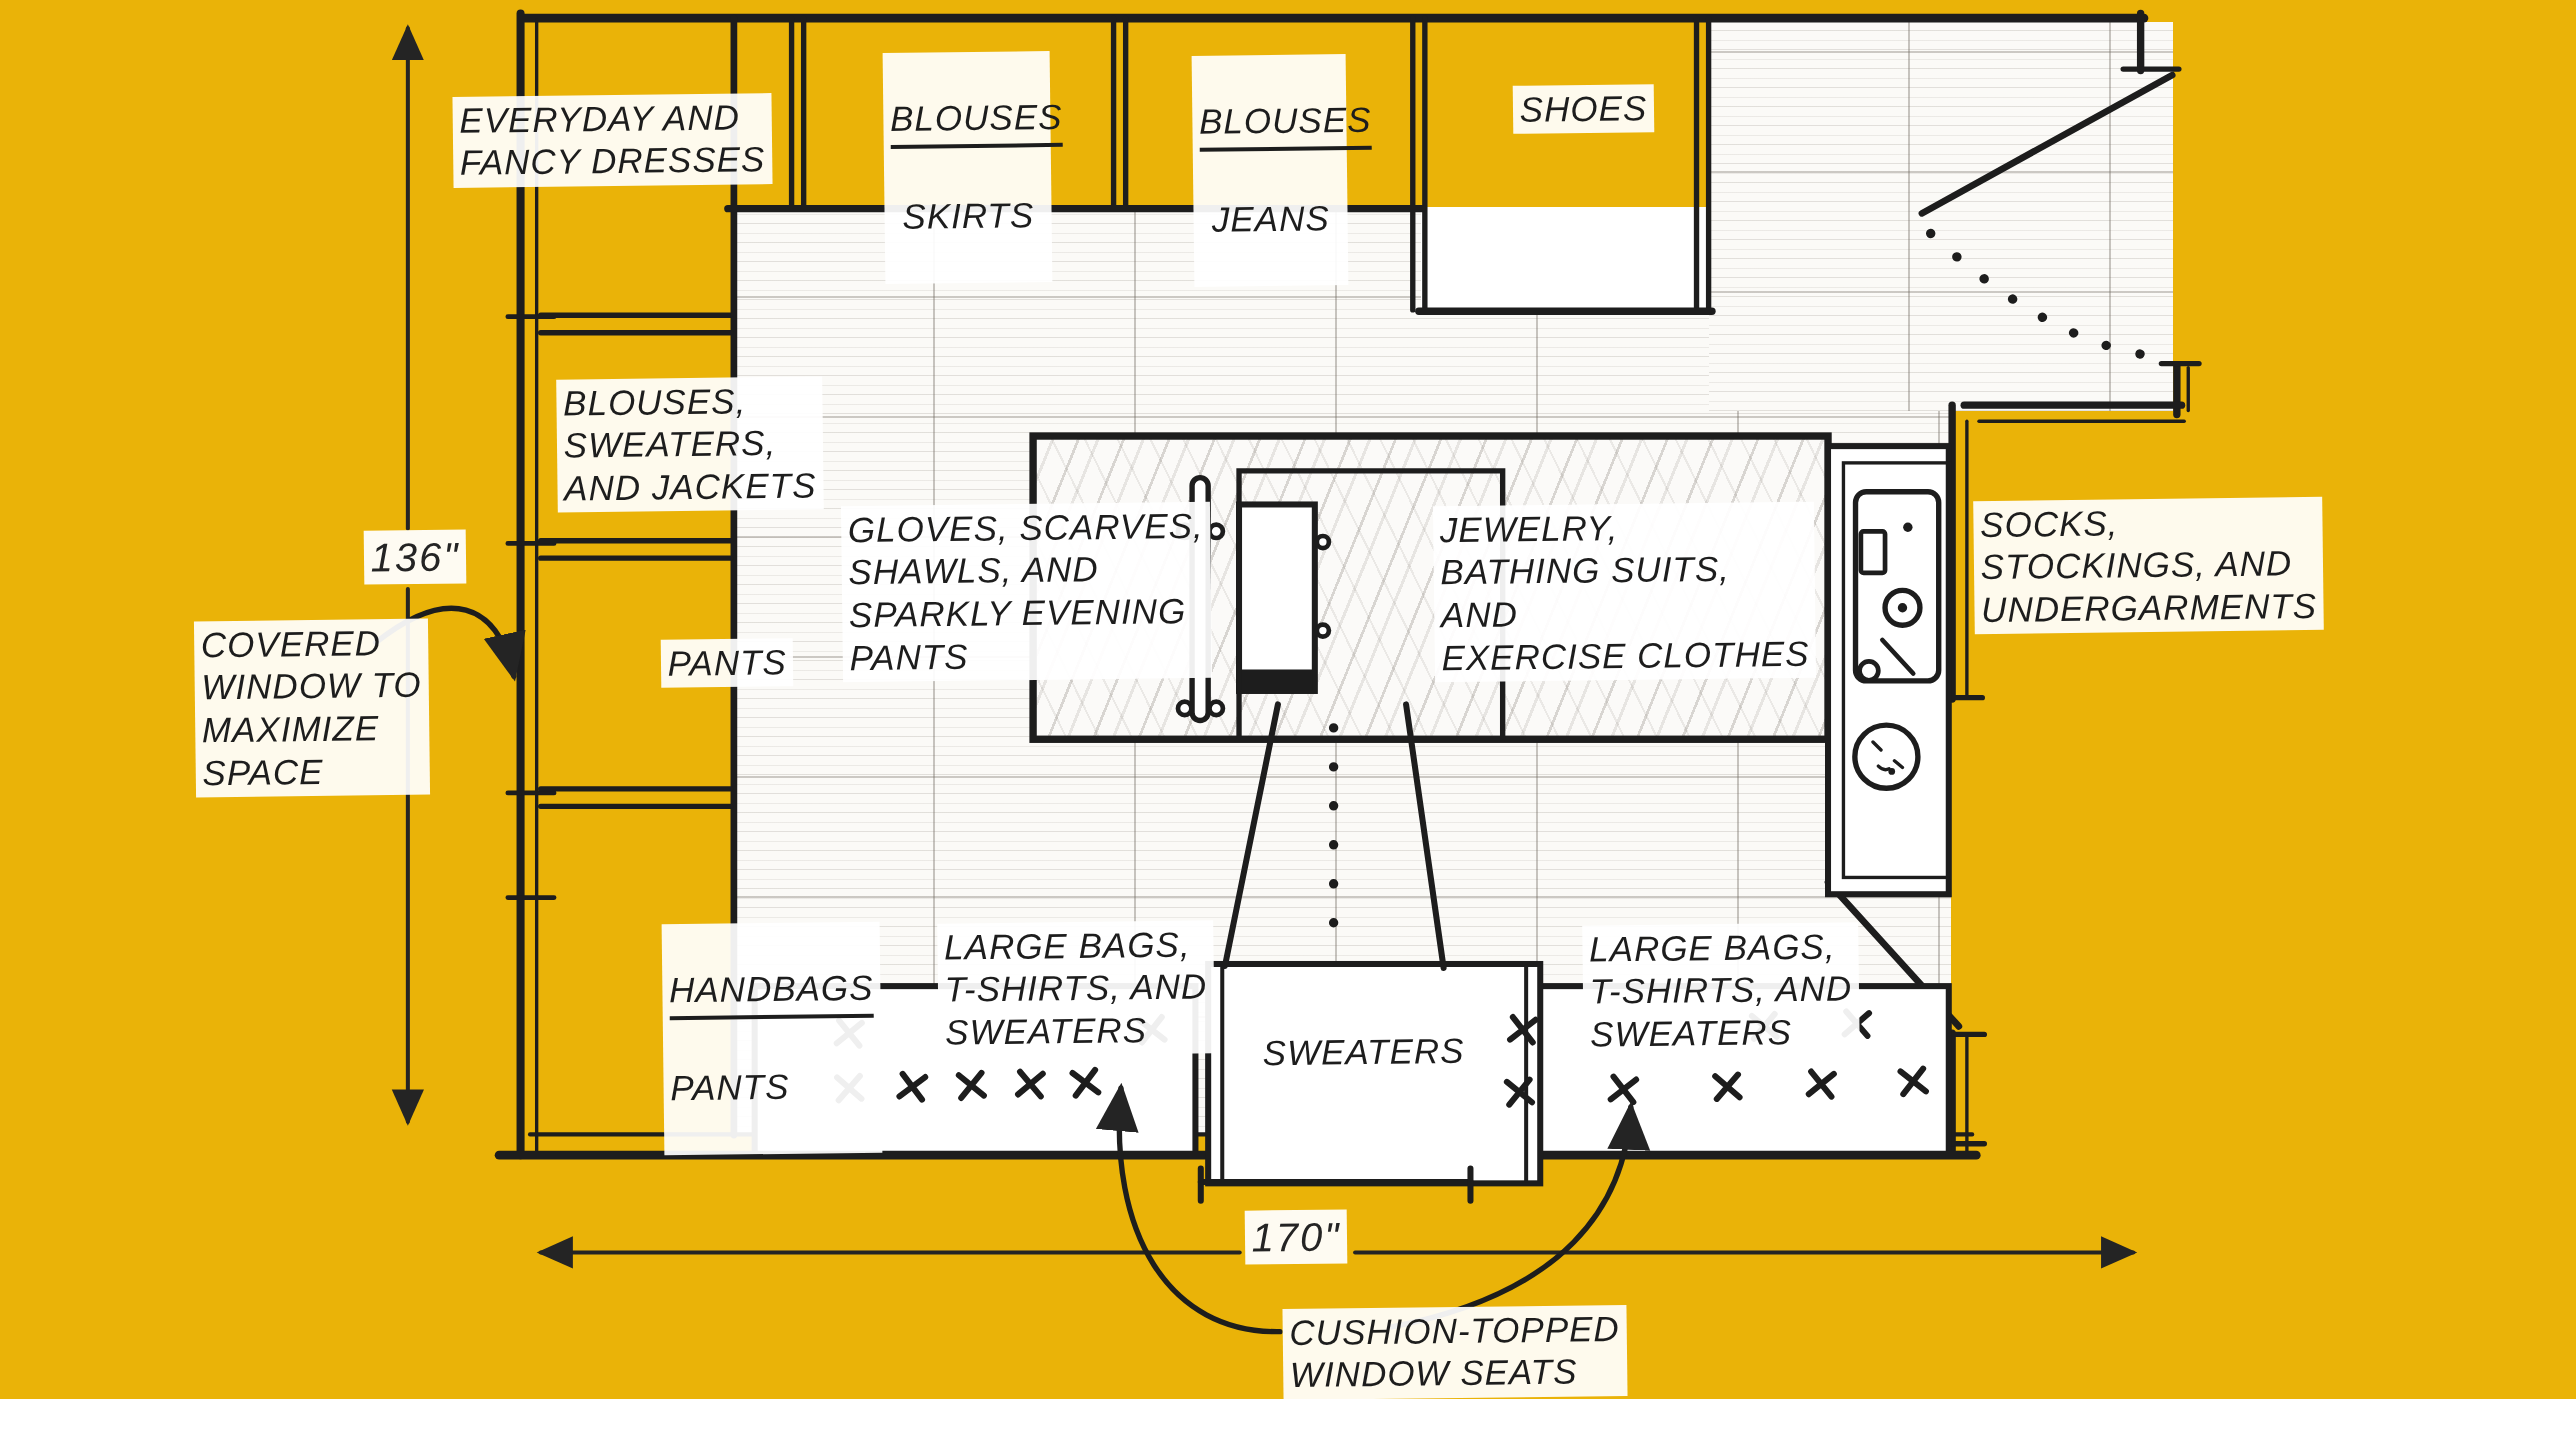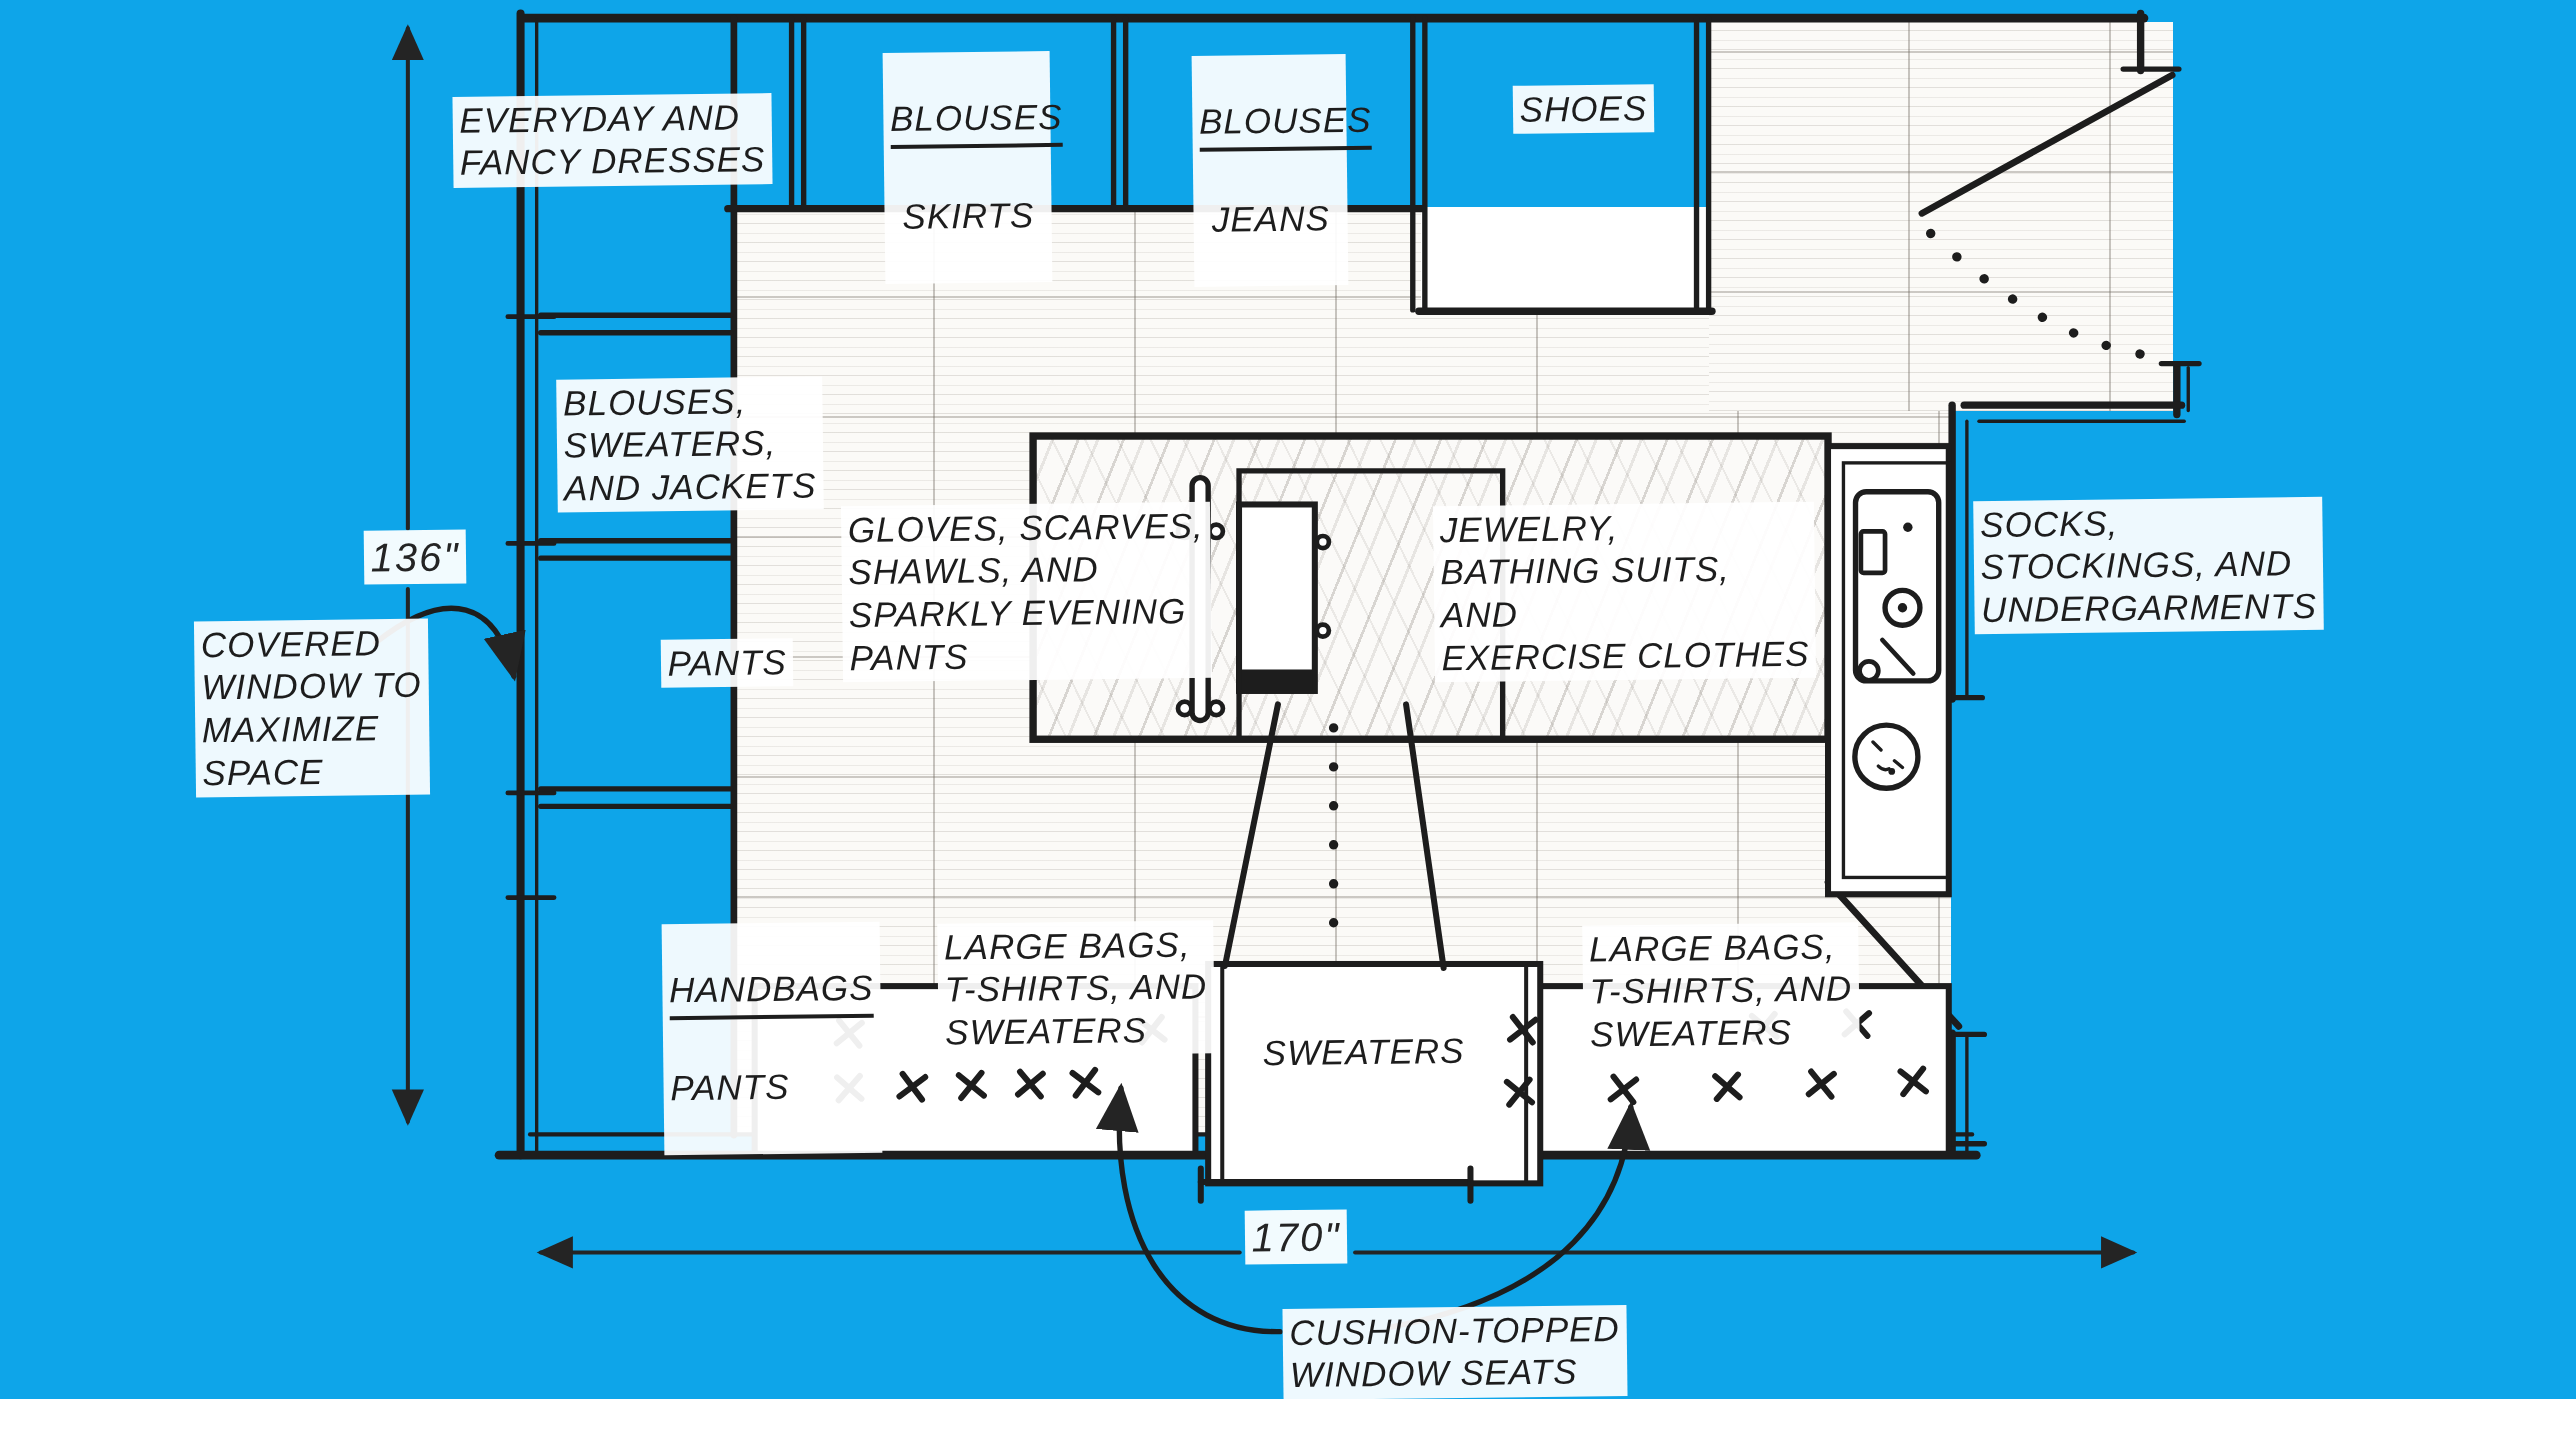--- a/index.html
+++ b/index.html
@@ -1,16 +1,16 @@
 <!DOCTYPE html>
 <html style="font-size:10.7px"><head>
 <meta charset="utf-8">
 <style>
   html,body{margin:0;padding:0;background:#fff;}
-  #canvas{position:relative;width:2576px;height:1399px;background:#0ea5e9;overflow:hidden;
+  #canvas{position:relative;width:2576px;height:1399px;background:#eab308;overflow:hidden;
           font-family:"Liberation Sans", sans-serif;}
   .abs{position:absolute;}
   
   .wood{
     background-color:#fbfaf7;
     background-image:
       repeating-linear-gradient(90deg, rgba(112,105,96,0) 0 199px, rgba(112,105,96,.38) 199px 201px),
       repeating-linear-gradient(0deg, rgba(112,105,96,0) 0 118px, rgba(112,105,96,.34) 118px 120px),
       repeating-linear-gradient(0deg, rgba(124,116,106,.20) 0 1.3px, rgba(0,0,0,0) 1.3px 8.7px,
                                 rgba(124,116,106,.12) 8.7px 10px, rgba(0,0,0,0) 10px 19px);

